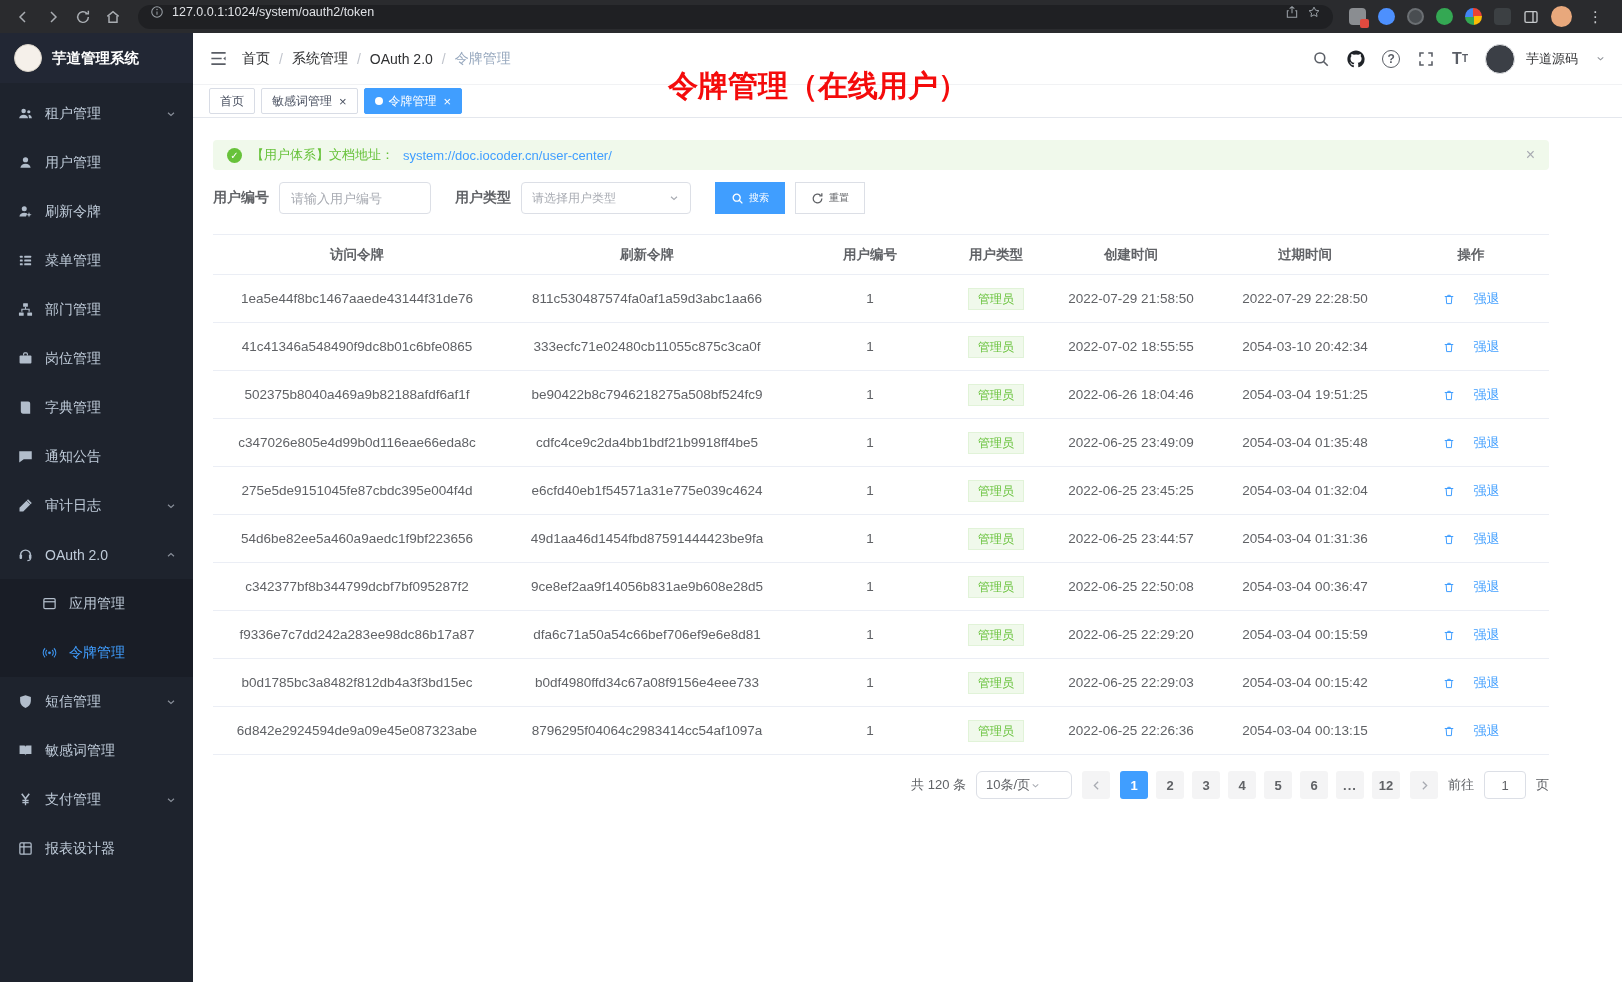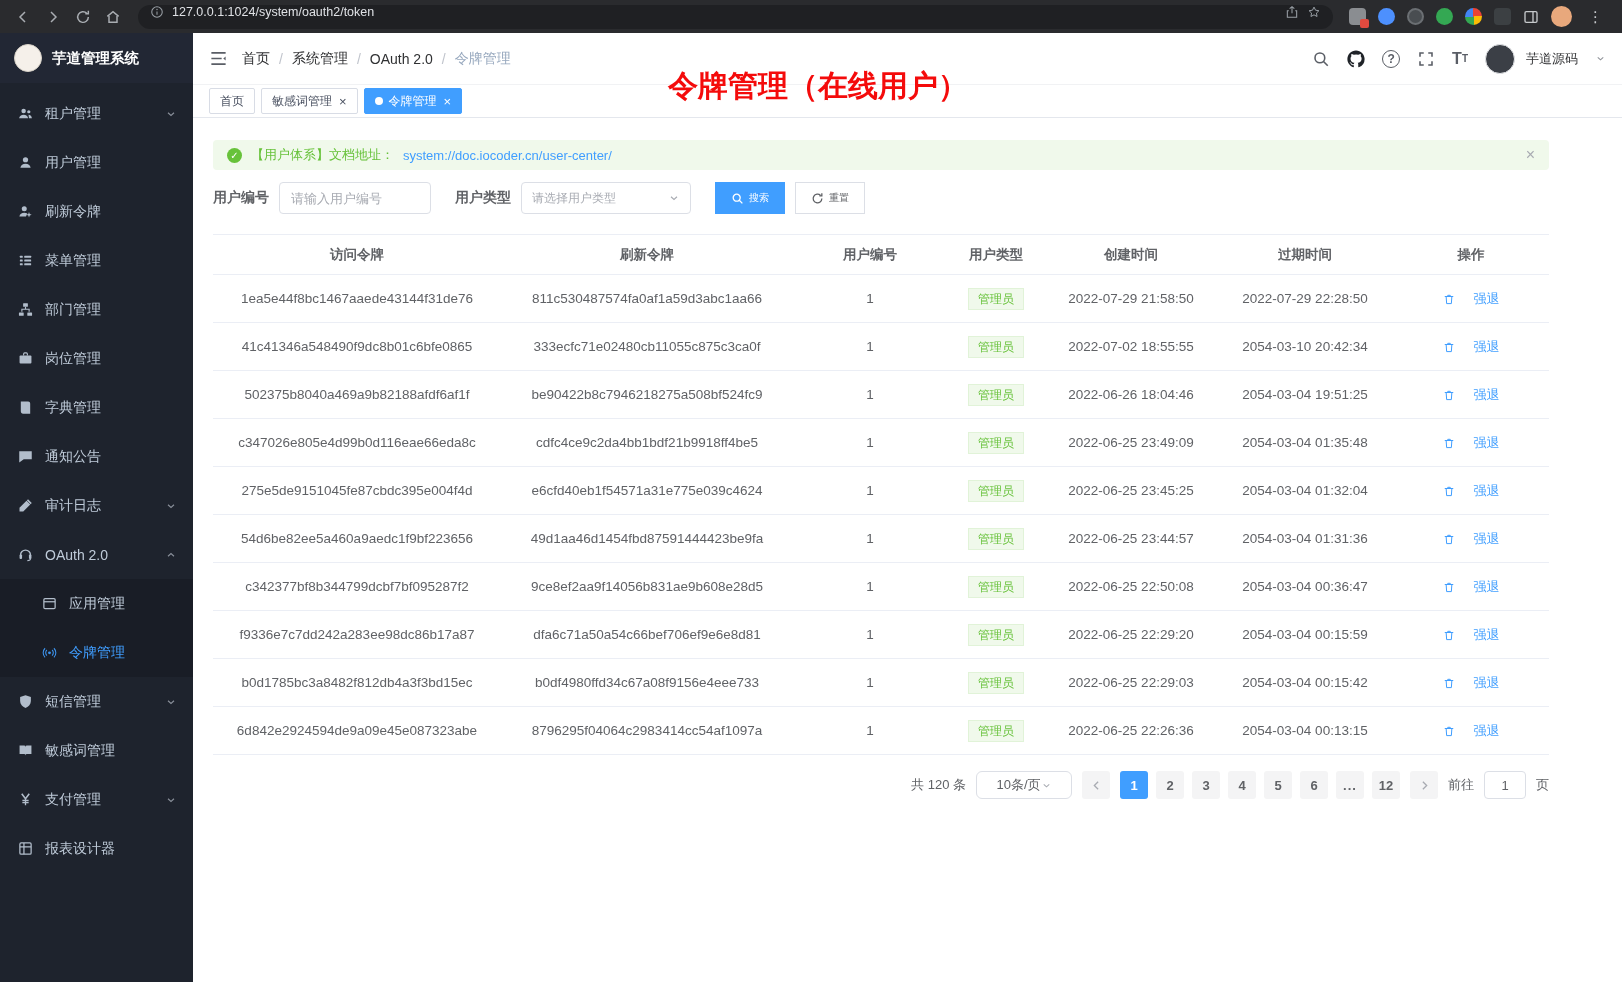--- a/index.html
+++ b/index.html
@@ -94,21 +94,21 @@
   .bic{width:13px;height:13px}
 
   table.table{width:100%;border-collapse:collapse;table-layout:fixed;font-size:13.5px;color:#606266;border-top:1px solid #ebeef5}
   .table th{height:40px;font-weight:600;color:#606266;text-align:center;border-bottom:1px solid #ebeef5}
   .table td{height:48px;text-align:center;border-bottom:1px solid #ebeef5;overflow:hidden;white-space:nowrap}
   .tag{display:inline-block;background:#f0f9eb;border:1px solid #e1f3d8;color:#67c23a;font-size:12px;line-height:20px;padding:0 9px;border-radius:0}
   .op{color:#409eff;display:inline-flex;align-items:center;gap:19px;cursor:pointer;font-size:13px}
   .opic{width:12px;height:12px}
 
   .pager{display:flex;align-items:center;justify-content:flex-end;gap:10px;margin-top:16px;font-size:13px;color:#606266;padding-bottom:30px}
-  .psel{width:96px;height:28px;border:1px solid #dcdfe6;border-radius:6px;display:flex;align-items:center;justify-content:center;padding:0 9px;cursor:pointer}
+  .psel{width:96px;height:28px;border:1px solid #dcdfe6;border-radius:6px;display:flex;align-items:center;justify-content:flex-start;padding:0 9px;cursor:pointer}
   .selchev.sm{width:11px;height:11px}
   .pages{display:inline-flex;gap:8px}
   .pbtn{min-width:28px;height:28px;border-radius:3px;background:#f4f4f5;color:#606266;font-weight:600;display:inline-flex;align-items:center;justify-content:center;padding:0 5px;cursor:pointer}
   .pbtn.active{background:#409eff;color:#fff}
   .pbtn.arrow{color:#a8abb2}
   .pbtn.arrow svg{width:13px;height:13px}
   .pbtn.ell{letter-spacing:1px}
   .goto-input{width:42px;height:28px;border:1px solid #dcdfe6;border-radius:4px;text-align:center;font-size:13px;color:#606266;outline:none;font-family:inherit}
 
   .annotation{position:absolute;left:668px;top:66px;color:#f40b0b;font-size:30px;font-weight:bold;z-index:20;white-space:nowrap}

